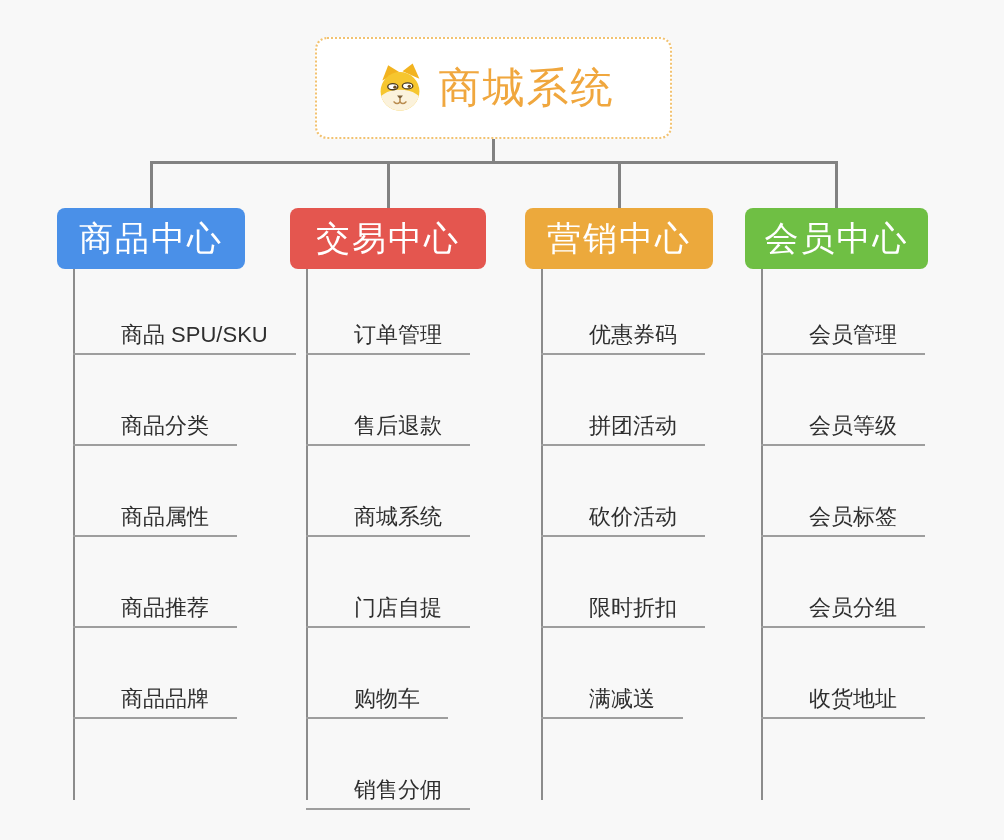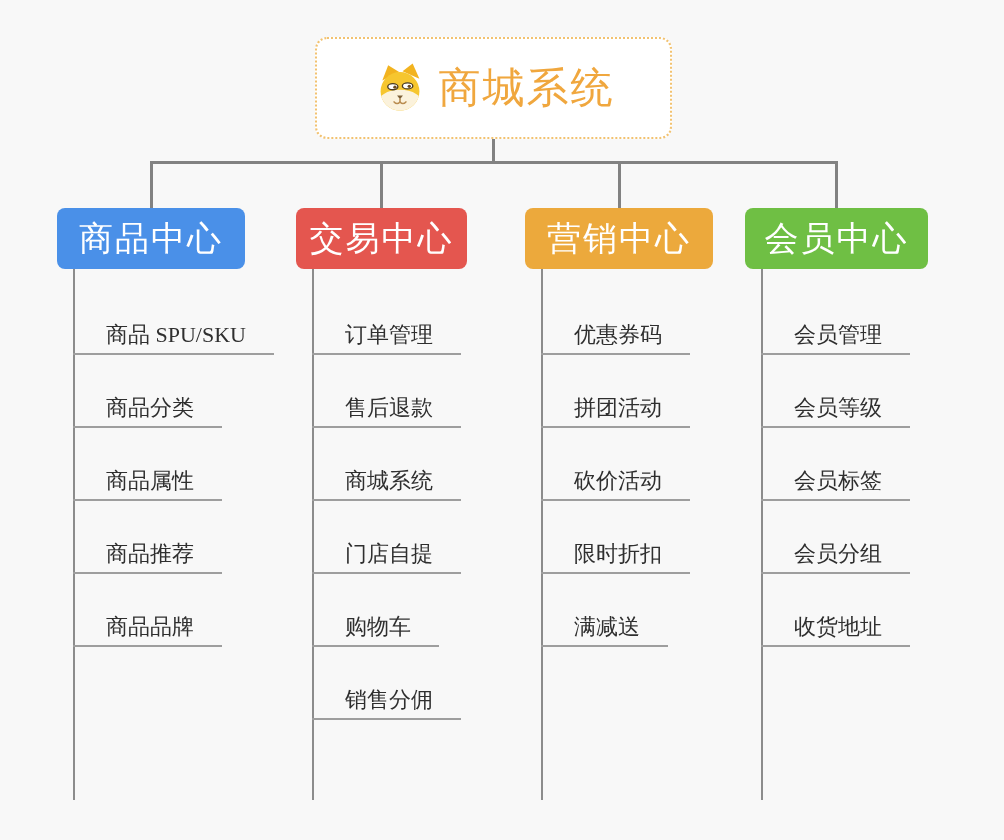--- a/index.html
+++ b/index.html
@@ -7,21 +7,20 @@
     padding: 0;
     background: #f8f8f8;
     font-family: "Liberation Sans", "DejaVu Sans", sans-serif;
   }
   #canvas {
     position: relative;
     width: 1004px;
     height: 840px;
     background: #f8f8f8;
     overflow: hidden;
-    font-family: Liberation Serif, serif;
   }
 
   
   .root-node {
     position: absolute;
     left: 315px;
     top: 37px;
     width: 357px;
     height: 102px;
     box-sizing: border-box;
@@ -42,21 +41,21 @@
   .dog-icon { display: inline-flex; }
 
   
   .cline { position: absolute; background: #828282; }
   .root-stub { left: 492px; top: 139px; width: 3px; height: 22px; }
   .bus-line  { left: 150px; top: 161px; width: 688px; height: 3px; }
 
   
   .branch { position: absolute; top: 208px; }
   .branch.b0 { left: 57px;  width: 188px; }
-  .branch.b1 { left: 296px; width: 171px; }
+  .branch.b1 { left: 290px; width: 196px; }
   .branch.b2 { left: 525px; width: 188px; }
   .branch.b3 { left: 745px; width: 183px; }
 
   .drop-line {
     position: absolute;
     top: -44px;
     left: calc(50% - 1.5px);
     width: 3px;
     height: 44px;
     background: #828282;
@@ -87,22 +86,22 @@
     left: 16px;
     top: 109px;
   }
   .leaf {
     display: block;
     width: max-content;
     height: 38px;
     box-sizing: border-box;
     line-height: 35px;
     border-bottom: 2px solid #9e9e9e;
-    padding: 0 28px 0 33px;
-    margin-bottom: 35px;
+    padding: 0 28px 0 48px;
+    margin-bottom: 53px;
     font-size: 22px;
     color: #2f2f2f;
     white-space: nowrap;
   }
 </style>
 </head>
 <body>
 
 <div id="canvas">
 

